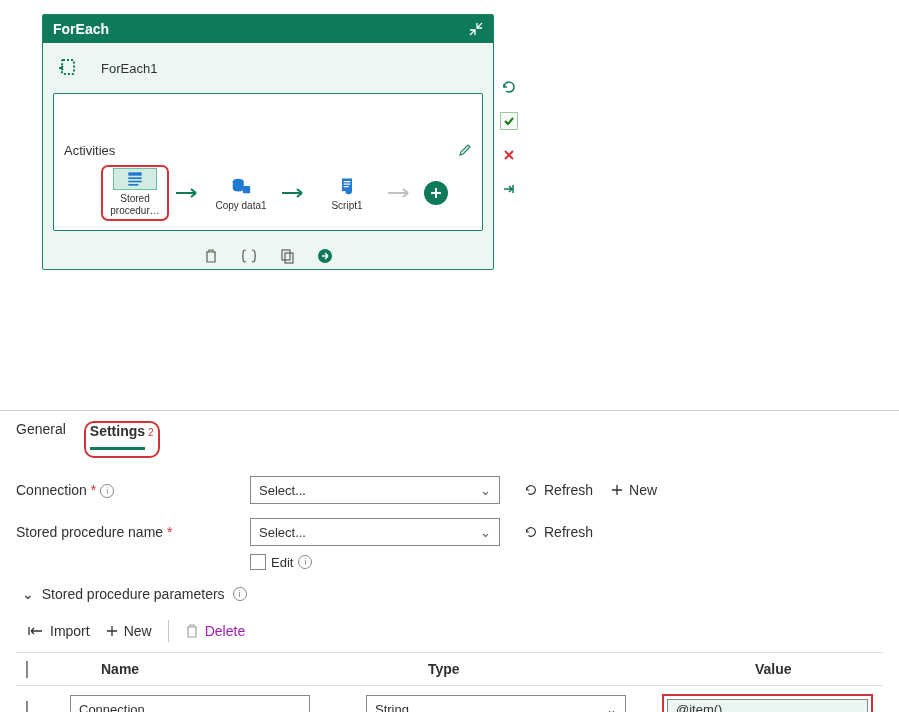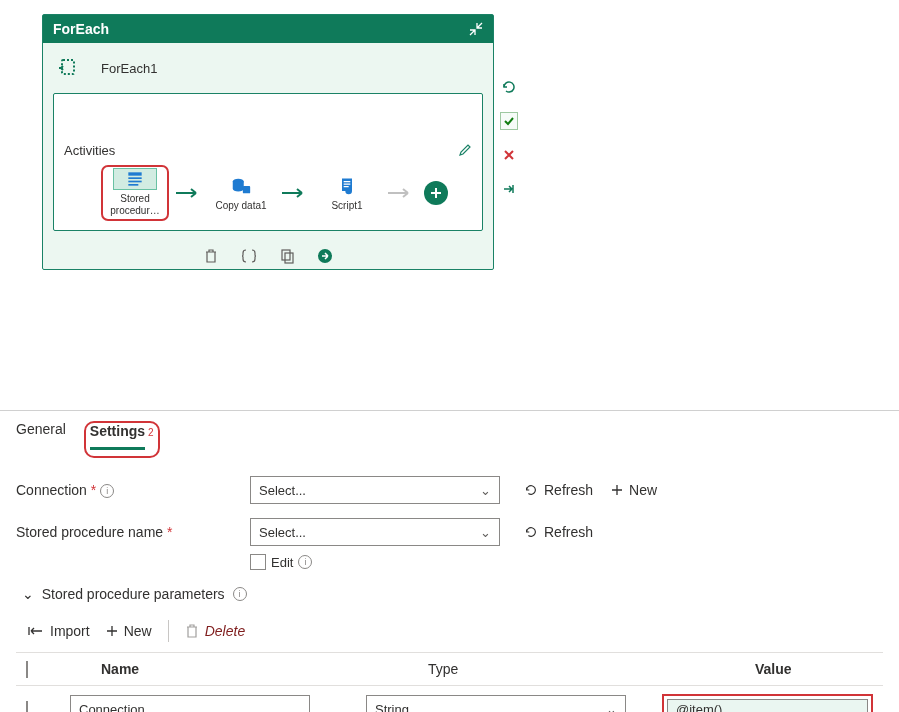--- a/index.html
+++ b/index.html
@@ -84,21 +84,21 @@
   .chev { color:#323130; }
 
   .bar-actions { display:flex; align-items:center; gap:16px; padding:8px 0 10px 12px; }
   .bar-actions .sep { width:1px; height:22px; background:#c8c6c4; }
 
   .table { border-top:1px solid #e1dfdd; border-bottom:1px solid #e1dfdd; }
   .trow { display:flex; align-items:center; padding:8px 10px; gap:16px; }
   .thead { border-bottom:1px solid #e1dfdd;gap:47px; }
   .cbcell { width:28px; }
   .col-name { width:280px; font-size:14px; font-weight:600; }
-  .col-type { width:280px; font-size:14px; font-weight:400; }
+  .col-type { width:280px; font-size:14px; font-weight:700; }
   .col-value { flex:1; font-size:14px; font-weight:600; }
   .tbody .col-name, .tbody .col-type, .tbody .col-value { font-weight:400; }
   .input-box { border:1px solid #8a8886; height:28px; padding:0 8px; font-size:13px; display:flex; align-items:center; }
   .input-name { width:240px; }
   .input-type { width:260px; display:flex; justify-content:space-between; align-items:center;}
   .input-value-wrap { flex:1; }
   .input-value {
     width:100%; height:20px; border:1px solid #8a8886; background:#eaf6f1;
     padding:0 8px; font-size:13px; display:flex; align-items:center;
   }
@@ -324,21 +324,21 @@
         </svg>
       <span>Import</span>
     </span>
     <span class="pill">
       <svg width="12" height="12" viewBox="0 0 12 12">
           <path d="M6 1 V11 M1 6 H11" stroke="#323130" stroke-width="1.3"></path>
         </svg>
       <span>New</span>
     </span>
     <span class="sep"></span>
-    <span class="pill" style="color:#7f1d1d;font-style:italic;">
+    <span class="pill" style="color:#a21caf;">
       <svg width="14" height="16" viewBox="0 0 14 16">
           <path d="M2 4 H12 M5 4 V2 H9 V4 M3 4 V14 H11 V4" fill="none" stroke="#a19f9d" stroke-width="1.2"></path>
         </svg>
       <span>Delete</span>
     </span>
   </div>
 
   <div class="table">
     <div class="trow thead">
       <div class="cbcell"><span class="cb"></span></div>

